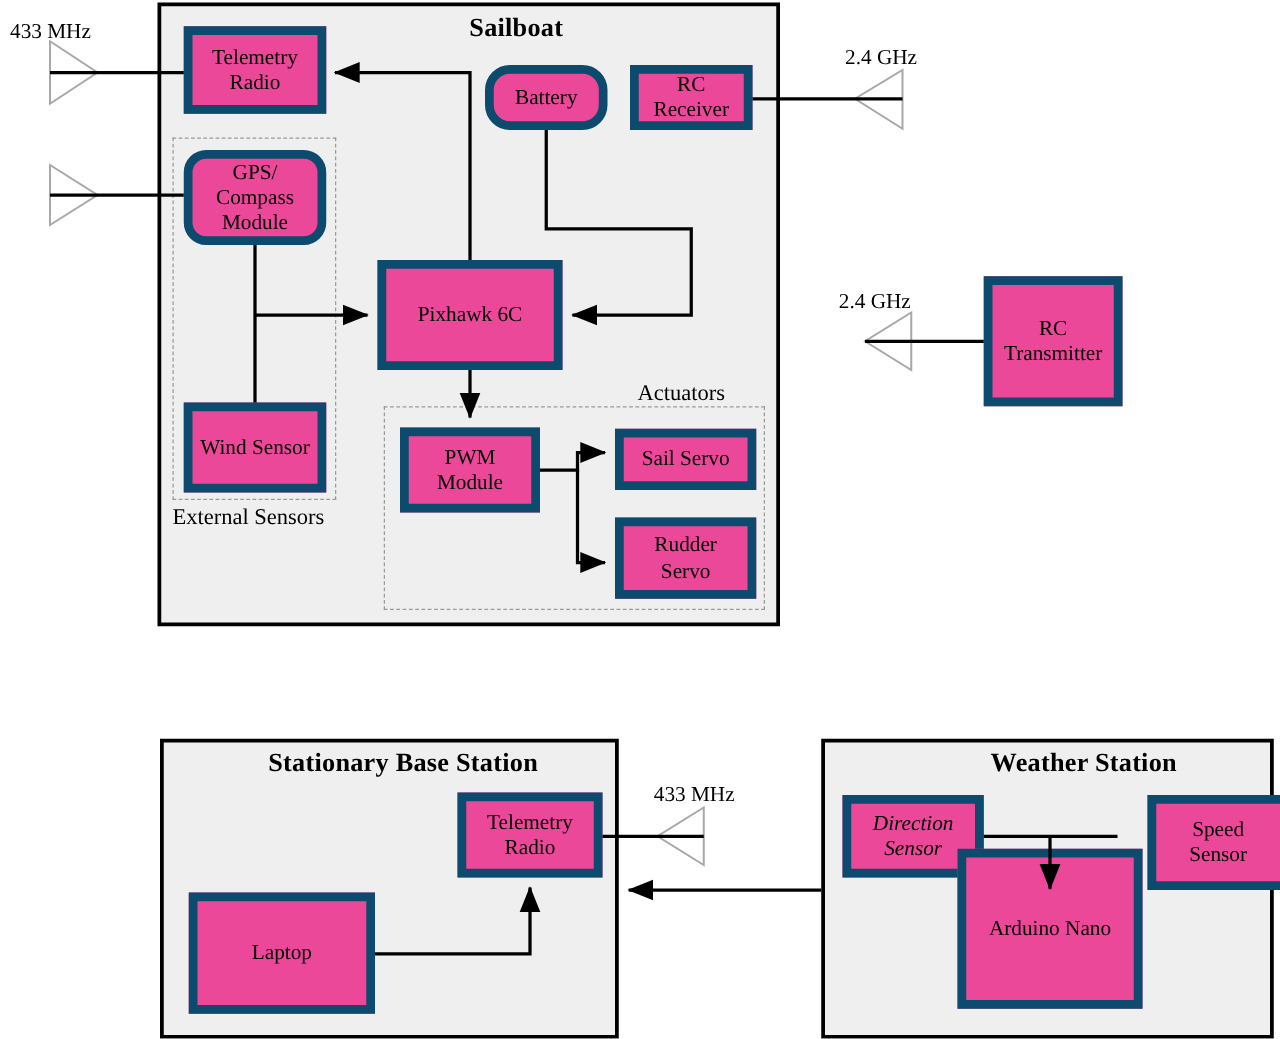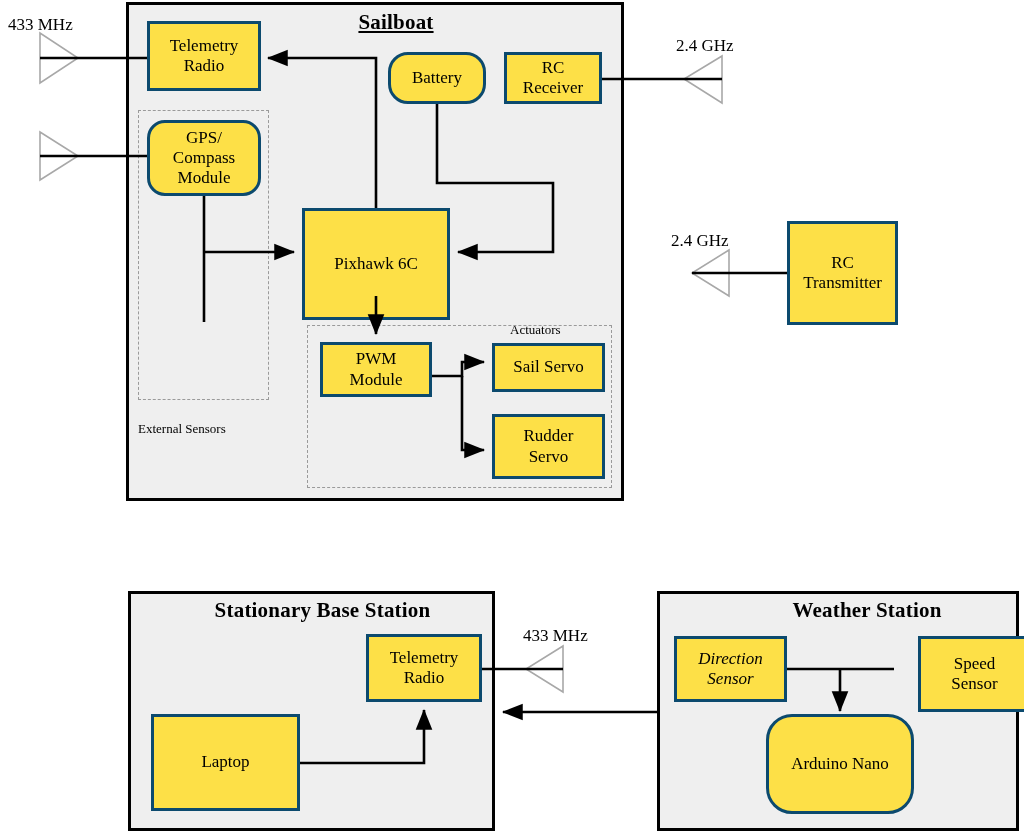--- a/index.html
+++ b/index.html
@@ -36,29 +36,28 @@
   }
   
   .subgroup {
     position: absolute;
     border: 1px dashed #9a9a9a;
     box-sizing: border-box;
     background: transparent;
   }
   .subgroup-label {
     position: absolute;
-    font-size: 13px;
+    font-size: 18px;
     white-space: nowrap;
-    margin-top: 18px;
   }
   
   .node {
     position: absolute;
-    background: #fde047;
-    border: 3px solid #0c4a6e;
+    background: #ec4899;
+    border: 7px solid #0c4a6e;
     box-sizing: border-box;
     display: flex;
     align-items: center;
     justify-content: center;
     text-align: center;
     font-size: 17px;
     line-height: 1.18;
     padding: 2px;
   }
   .node span { display: block; }
@@ -86,21 +85,21 @@
     font-size: 17px;
     white-space: nowrap;
   }
 </style>
 </head>
 <body>
 
 <div id="canvas">
 
   <div class="group" style="left:126px; top:2px; width:498px; height:499px;"></div>
-  <div class="group-title" style="left:124px; top:10px; width:544px;text-decoration:underline;">Sailboat</div>
+  <div class="group-title" style="left:141px; top:10px; width:544px;">Sailboat</div>
 
   <div class="subgroup" style="left:138px; top:110px; width:131px; height:290px;"></div>
   <div class="subgroup-label" style="left:138px; top:403px;">External Sensors</div>
 
   <div class="subgroup" style="left:307px; top:325px; width:305px; height:163px;"></div>
   <div class="subgroup-label" style="left:510px; top:304px;">Actuators</div>
 
   <div class="node" style="left:147px; top:21px; width:114px; height:70px;">
     <div>
       <span>Telemetry</span>
@@ -120,26 +119,29 @@
   </div>
 
   <div class="node" style="left:147px; top:120px; width:114px; height:76px;border-radius:18px;">
     <div>
       <span>GPS/</span>
       <span>Compass</span>
       <span>Module</span>
     </div>
   </div>
 
-
-  <div class="node" style="left:302px; top:208px; width:148px; height:112px;align-items:center;">
+  <div class="node" style="left:147px; top:322px; width:114px; height:72px;">
+    <span>Wind Sensor</span>
+  </div>
+
+  <div class="node" style="left:302px; top:208px; width:148px; height:88px;align-items:center;">
     <span>Pixhawk 6C</span>
   </div>
 
-  <div class="node" style="left:320px; top:342px; width:112px; height:55px;">
+  <div class="node" style="left:320px; top:342px; width:112px; height:68px;">
     <div>
       <span>PWM</span>
       <span>Module</span>
     </div>
   </div>
 
   <div class="node" style="left:492px; top:343px; width:113px; height:49px;">
     <span>Sail Servo</span>
   </div>
 
@@ -181,21 +183,21 @@
     </div>
   </div>
 
   <div class="node" style="left:894px; top:636px; width:113px; height:76px;margin-left:24px;">
     <div>
       <span>Speed</span>
       <span>Sensor</span>
     </div>
   </div>
 
-  <div class="node" style="left:766px; top:714px; width:148px; height:100px;border-radius:26px;">
+  <div class="node" style="left:766px; top:679px; width:148px; height:128px;">
     <span>Arduino Nano</span>
   </div>
 
   <div class="freq" style="left:8px; top:15px;">433 MHz</div>
   <div class="freq" style="left:676px; top:36px;">2.4 GHz</div>
   <div class="freq" style="left:671px; top:231px;">2.4 GHz</div>
   <div class="freq" style="left:523px; top:626px;">433 MHz</div>
 
   <svg id="wires" viewBox="0 0 1024 831" xmlns="http://www.w3.org/2000/svg">
     <defs>

